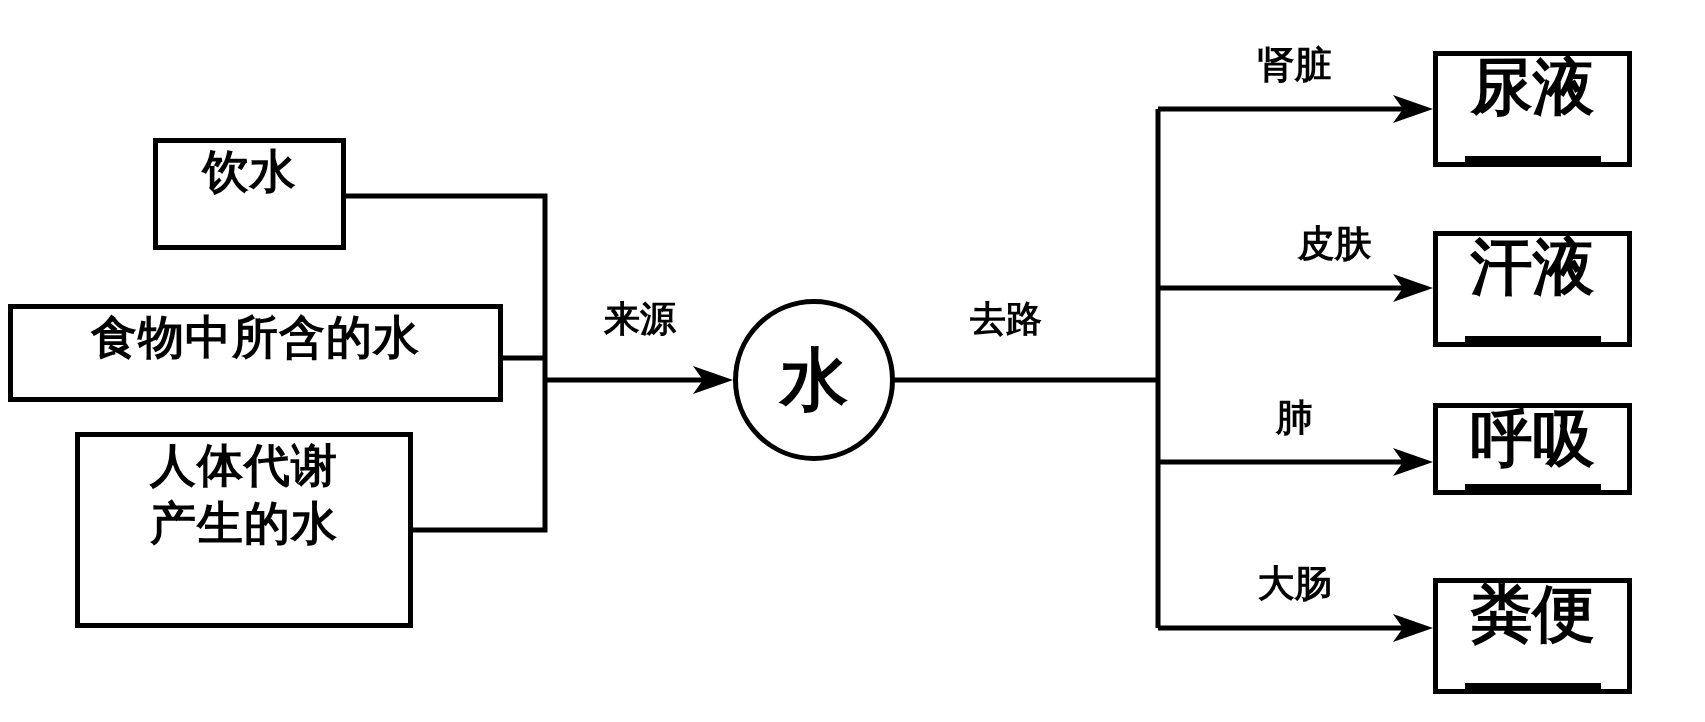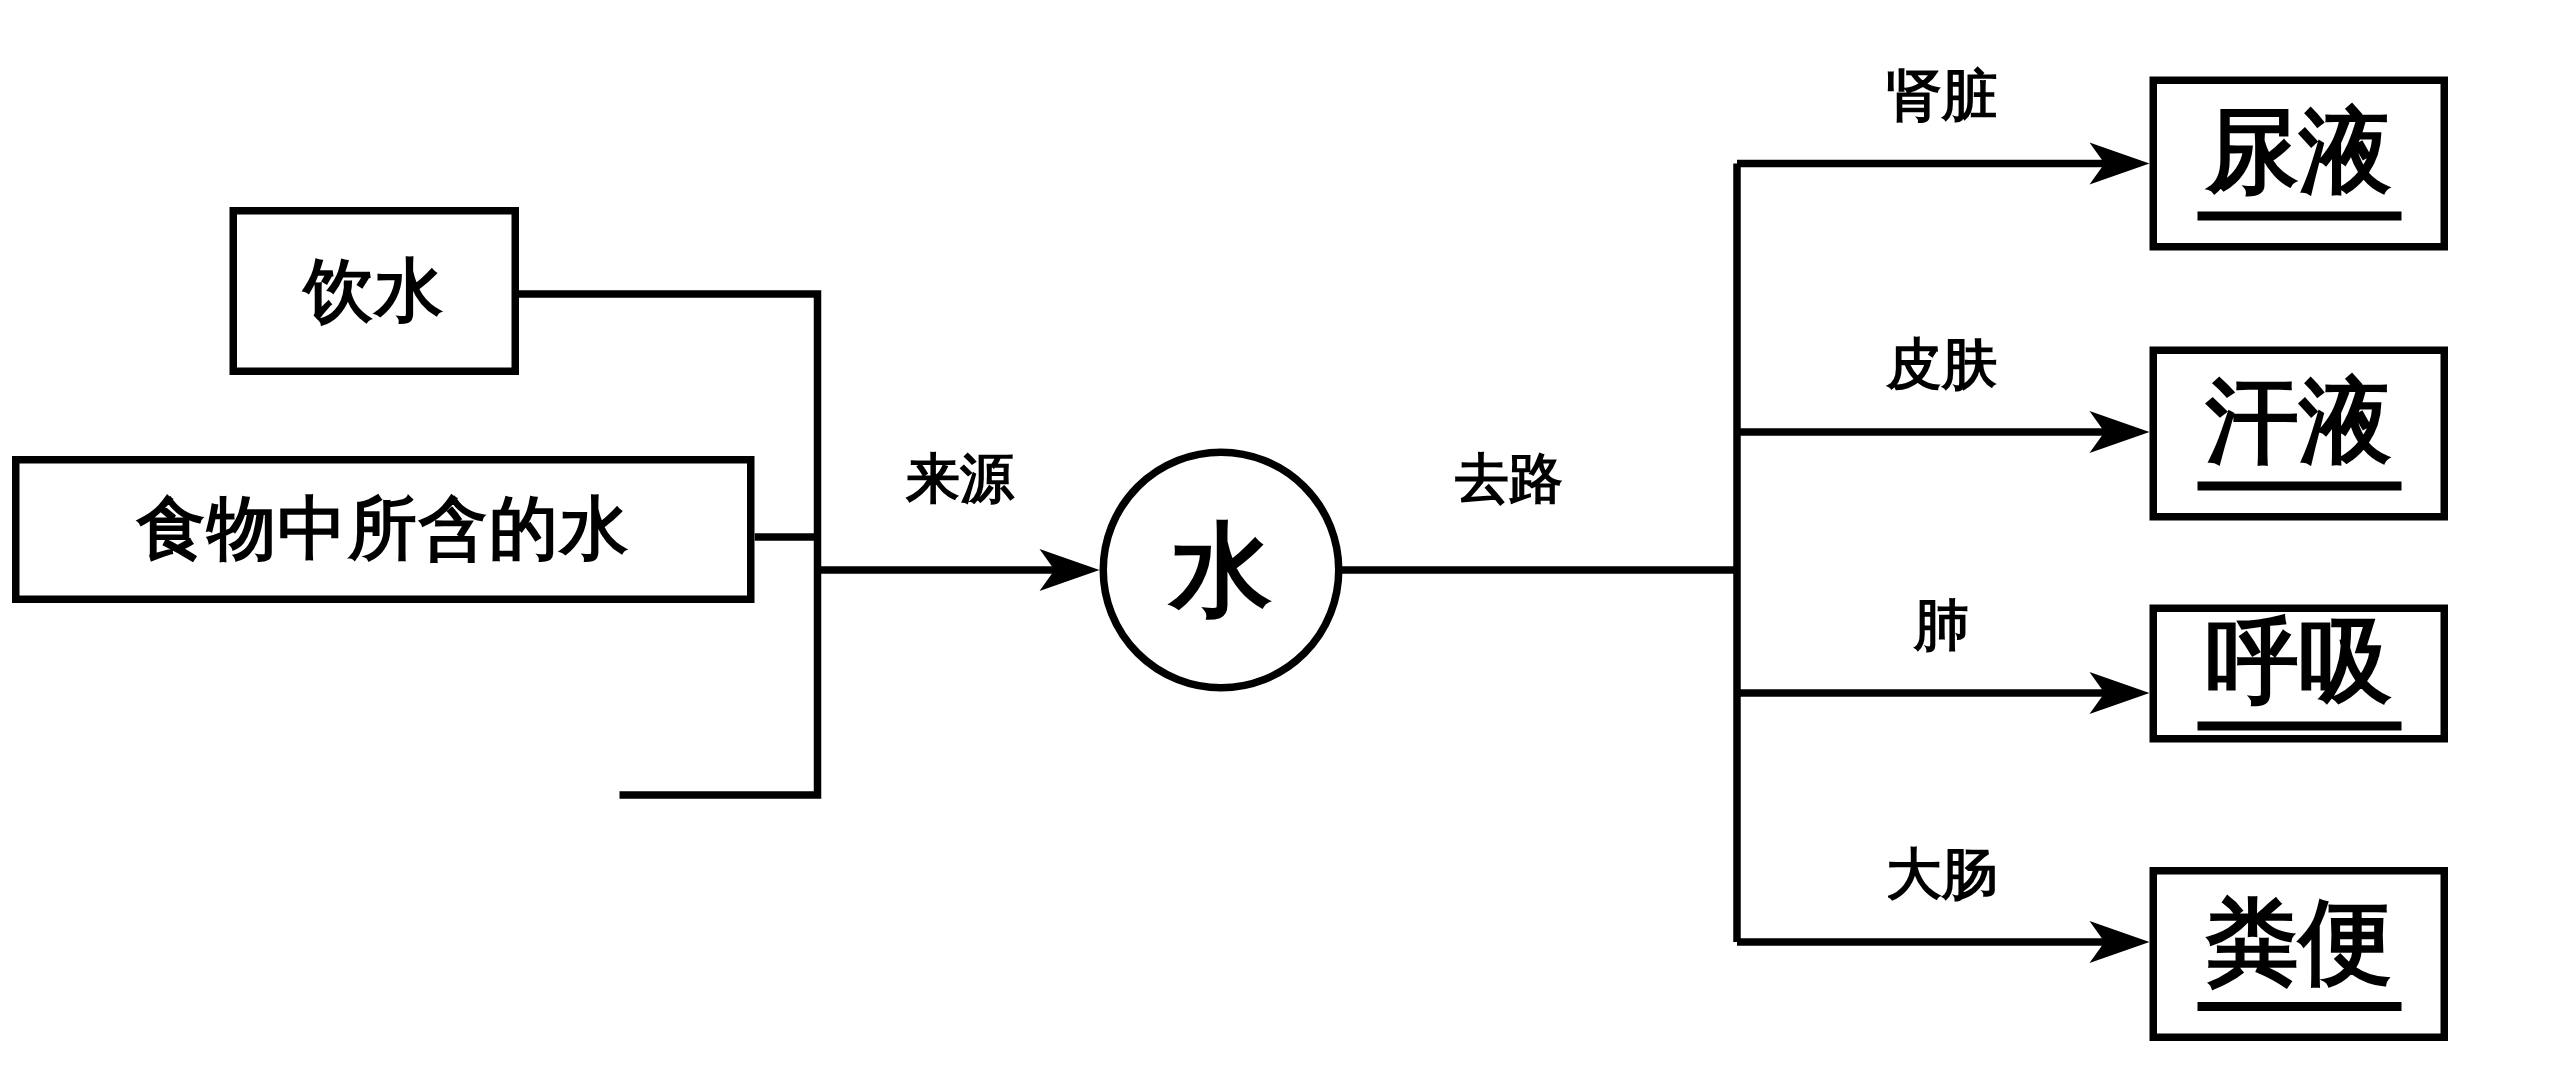--- a/index.html
+++ b/index.html
@@ -12,21 +12,20 @@
     color: #000;
     overflow: hidden;
   }
   svg.wires { position: absolute; left: 0; top: 0; width: 1705px; height: 722px; }
   .node {
     position: absolute;
     box-sizing: border-box;
     border: 5px solid #000;
     background: #ffffff;
     display: flex;
-    align-items: center;
     justify-content: center;
     text-align: center;
     font-weight: bold;
   }
   .src-label {
     font-size: 46px;
     line-height: 1.26;
     white-space: pre-line;
     letter-spacing: 1px;
   }
@@ -105,31 +104,35 @@
   </svg>
 
   <div class="node" style="left:153px; top:138px; width:193px; height:112px;">
     <span class="src-label">饮水</span>
   </div>
 
   <div class="node" style="left:8px; top:304px; width:495px; height:98px;">
     <span class="src-label">食物中所含的水</span>
   </div>
 
+  <div class="node" style="left:75px; top:432px; width:338px; height:196px;">
+    <span class="src-label">人体代谢
+产生的水</span>
+  </div>
 
   <div class="flow-label" style="left:547px; top:300px; width:186px;">来源</div>
 
   <div class="flow-label" style="left:886px; top:300px; width:240px;">去路</div>
 
   <div class="circle-node" style="left:733px; top:299px; width:162px; height:162px;">
     <span>水</span>
   </div>
 
   <div class="organ-label" style="top:45px;">肾脏</div>
-  <div class="organ-label" style="top:224px;">皮肤</div>
+  <div class="organ-label" style="top:224px;margin-left:40px;">皮肤</div>
   <div class="organ-label" style="top:398px;">肺</div>
   <div class="organ-label" style="top:564px;">大肠</div>
 
   <div class="node out-box" style="top:51px;">
     <span class="out-text">尿液</span>
   </div>
 
   <div class="node out-box" style="top:231px;">
     <span class="out-text">汗液</span>
   </div>

